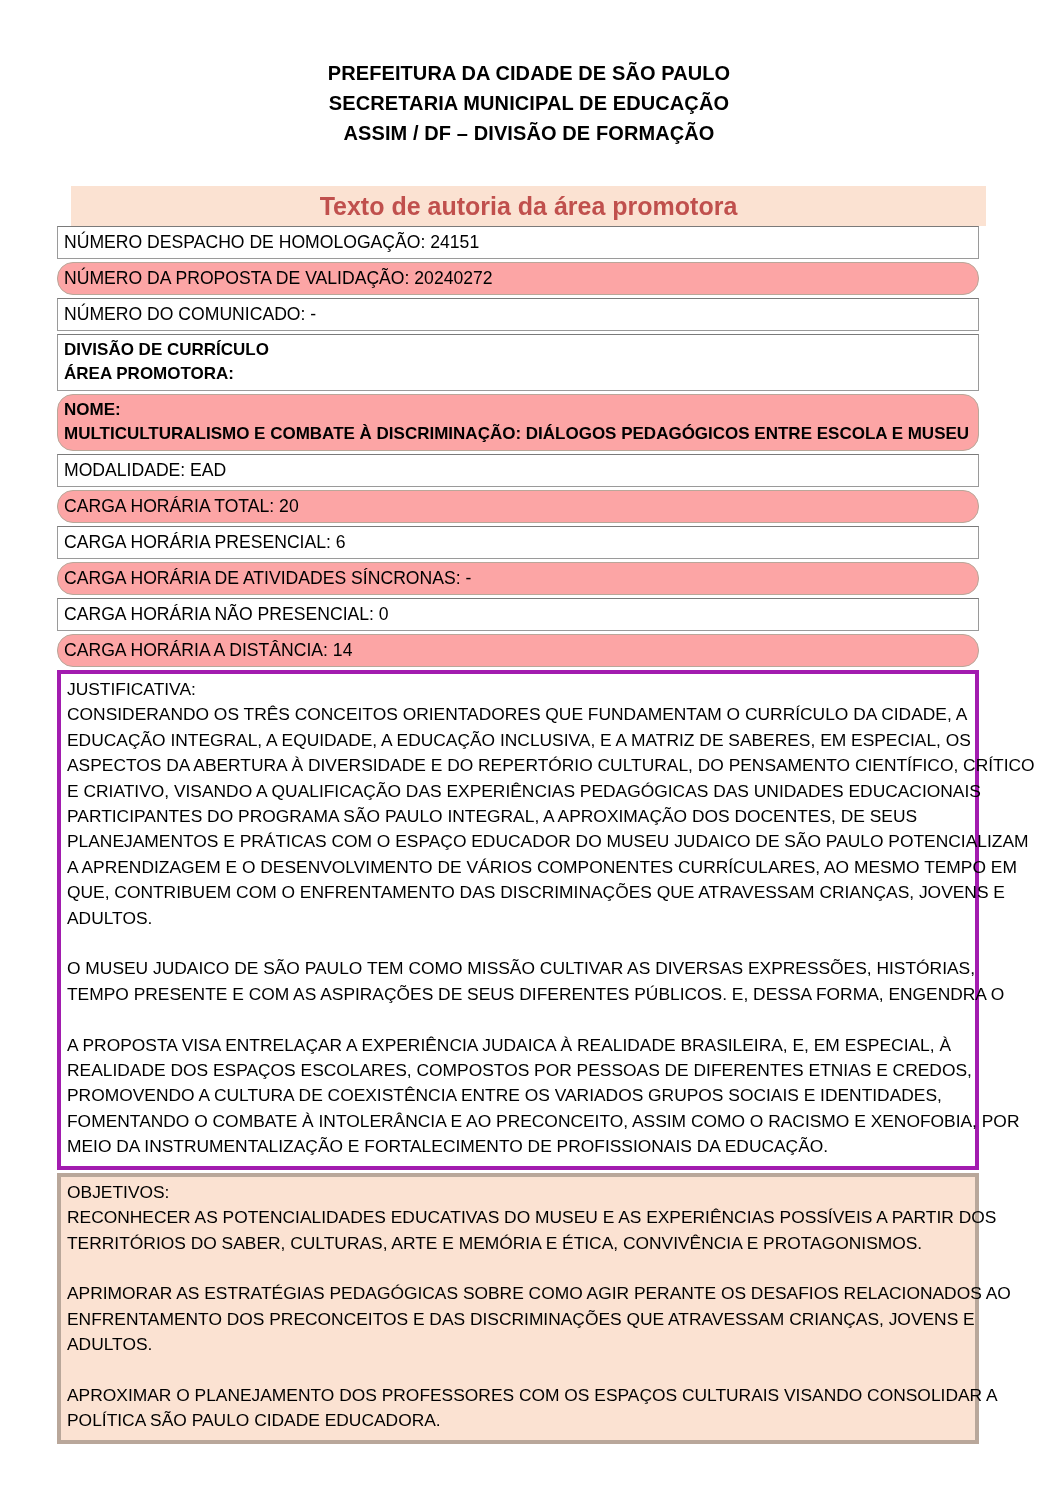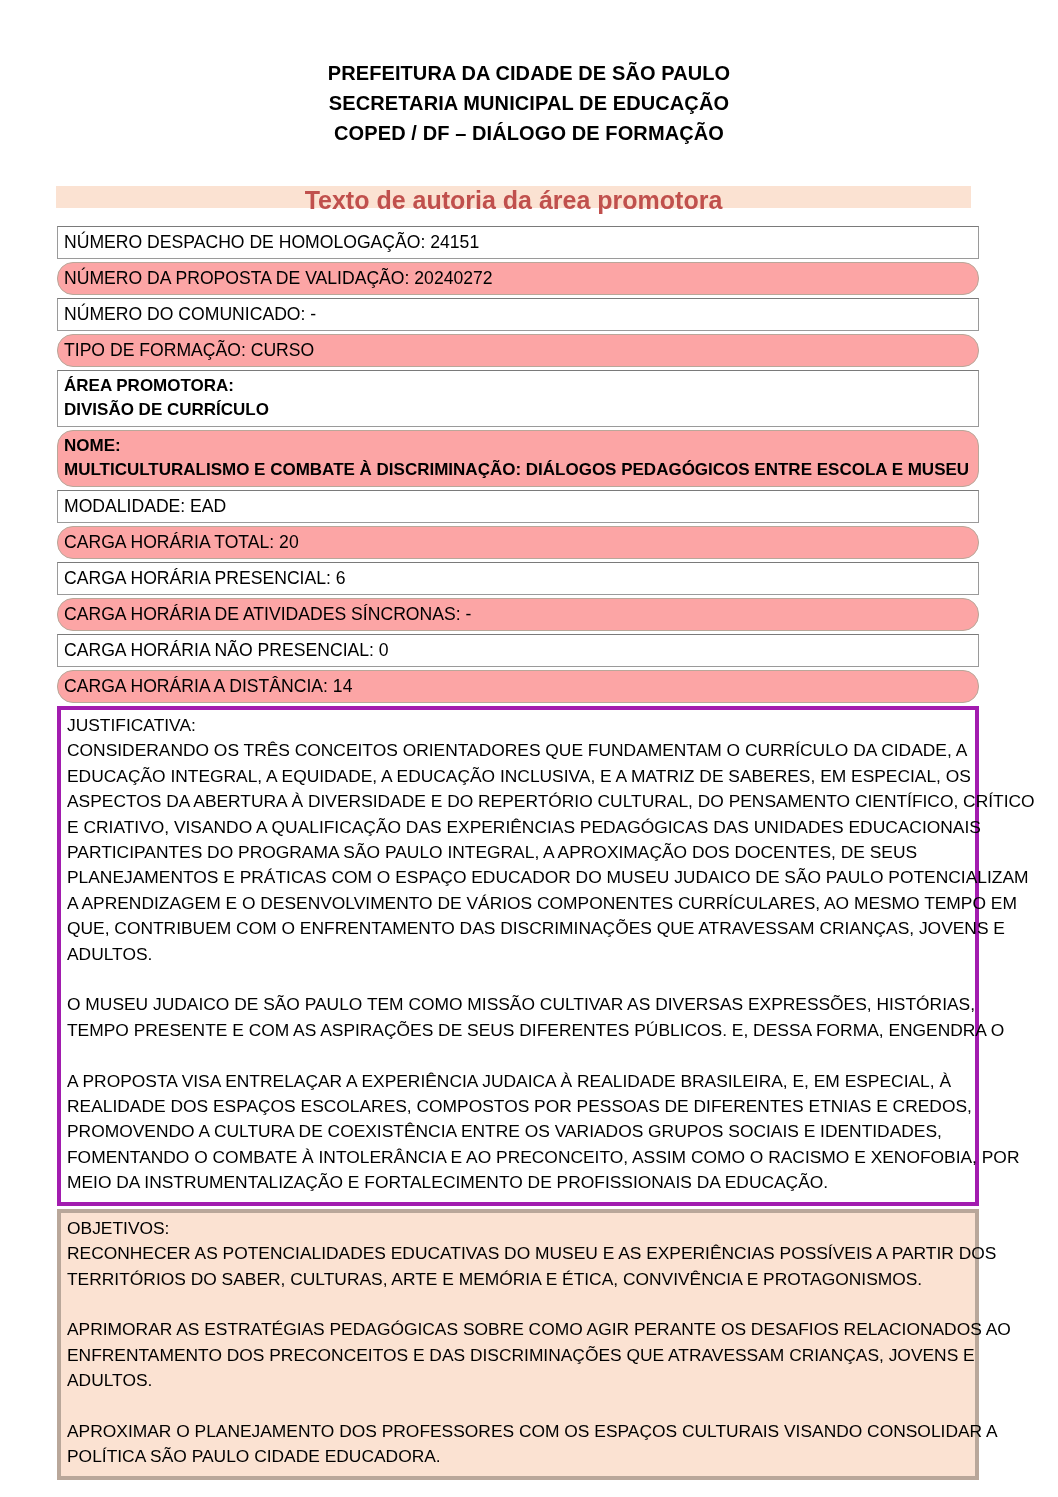--- a/index.html
+++ b/index.html
@@ -42,26 +42,27 @@
     white-space: nowrap;
   }
   .doc-header .hline.big {
     font-size: 23.5px;
     line-height: 33px;
   }
 
   
   .title-band {
     position: absolute;
-    left: 56px;
+    left: 71px;
     top: 186px;
     width: 915px;
-    height: 22px;
+    height: 40px;
     background: #FBE2D2;
     display: flex;
+    align-items: center;
     justify-content: center;
     box-sizing: border-box;
   }
   .title-band .band-text {
     color: #C0504D;
     font-weight: bold;
     font-size: 25px;
     line-height: 28px;
     white-space: nowrap;
   }
@@ -134,48 +135,45 @@
   }
 </style>
 </head>
 <body>
 
 <div class="page">
 
   <div class="doc-header">
     <div class="hline">PREFEITURA DA CIDADE DE SÃO PAULO</div>
     <div class="hline">SECRETARIA MUNICIPAL DE EDUCAÇÃO</div>
-    <div class="hline">COPED / DF – DIÁLOGO DE FORMAÇÃO</div>
+    <div class="hline">ASSIM / DF – DIVISÃO DE FORMAÇÃO</div>
   </div>
 
   <div class="title-band">
     <span class="band-text">Texto de autoria da área promotora</span>
   </div>
 
   <div class="form-table">
 
     <div class="row">
       <span class="line">NÚMERO DESPACHO DE HOMOLOGAÇÃO:  24151</span>
     </div>
 
     <div class="row tint">
       <span class="line">NÚMERO DA PROPOSTA DE VALIDAÇÃO:  20240272</span>
     </div>
 
     <div class="row">
       <span class="line">NÚMERO DO COMUNICADO:  -</span>
     </div>
 
-    <div class="row tint">
-      <span class="line">TIPO DE FORMAÇÃO: CURSO</span>
-    </div>
 
     <div class="row bold">
+      <span class="line">DIVISÃO DE CURRÍCULO</span>
       <span class="line">ÁREA PROMOTORA:</span>
-      <span class="line">DIVISÃO DE CURRÍCULO</span>
     </div>
 
     <div class="row tint bold">
       <span class="line">NOME:</span>
       <span class="line">MULTICULTURALISMO E COMBATE À DISCRIMINAÇÃO: DIÁLOGOS PEDAGÓGICOS ENTRE ESCOLA E MUSEU</span>
     </div>
 
     <div class="row">
       <span class="line">MODALIDADE: EAD</span>
     </div>

